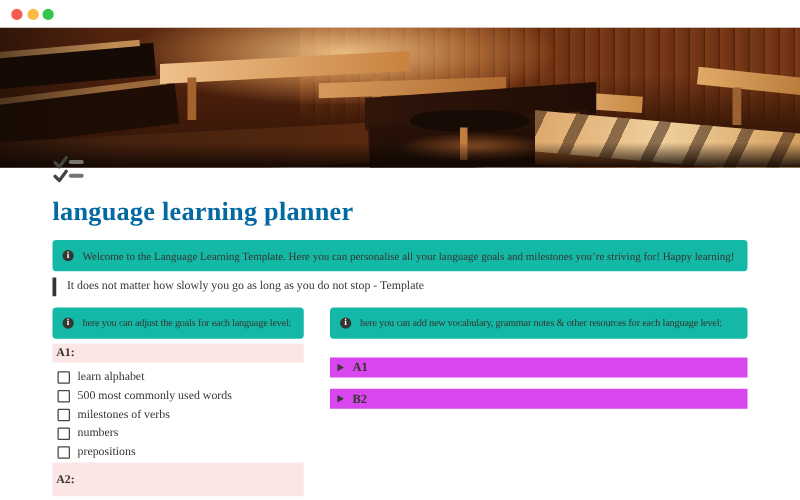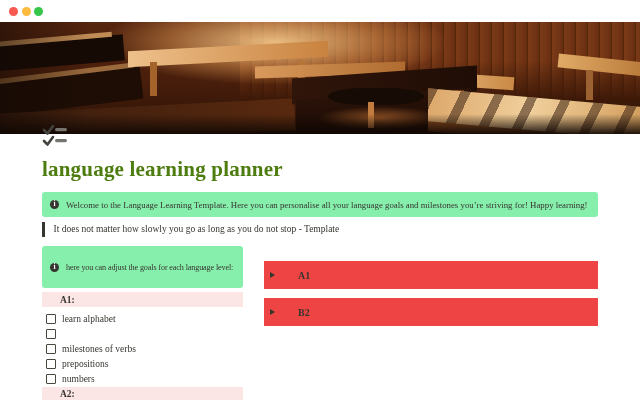--- a/index.html
+++ b/index.html
@@ -53,51 +53,51 @@
       linear-gradient(100deg,#dca76a 0%,#f0cf9c 45%,#d09a58 100%);}
   .c-desk4edge{left:428px;top:109px;width:222px;height:10px;background:#8a4c20;transform:skewY(5deg);}
   .c-vigl{left:0;top:0;width:90px;height:112px;
     background:linear-gradient(90deg,rgba(20,9,4,.55),rgba(20,9,4,0));}
   .c-vig{left:0;top:92px;width:640px;height:20px;
     background:linear-gradient(180deg,rgba(16,7,3,0),rgba(16,7,3,.92));}
 
   
   .page-icon{position:absolute;left:42px;top:124px;width:28px;height:24px;z-index:10;}
   .title{position:absolute;left:42px;top:157px;margin:0;font-size:21px;font-weight:700;
-    letter-spacing:.2px;color:#4d7c0f;}
-
-  .callout{background:#86efac;border-radius:3px;display:flex;align-items:center;
+    letter-spacing:.2px;color:#0369a1;}
+
+  .callout{background:#14b8a6;border-radius:3px;display:flex;align-items:center;
     gap:7px;padding:0 8px;box-sizing:border-box;overflow:hidden;}
   .iico{flex:none;width:9px;height:9px;border-radius:50%;background:#37352f;position:relative;}
   .iico::after{content:"i";position:absolute;left:0;top:-1px;width:9px;height:9px;color:#fff;
     font-size:7.5px;line-height:10px;text-align:center;font-weight:700;}
   .callout .txt{white-space:nowrap;overflow:hidden;}
   .welcome{position:absolute;left:42px;top:192px;width:556px;height:25px;}
   .welcome .txt{font-size:8.8px;}
 
   .quote{position:absolute;left:42px;top:221px;width:556px;height:16px;display:flex;align-items:center;}
   .qbar{width:2.5px;height:15px;background:#37352f;margin-right:9px;flex:none;}
   .qtxt{font-size:9.5px;}
 
   .col-left{position:absolute;left:42px;top:246px;width:201px;}
   .col-right{position:absolute;left:264px;top:246px;width:334px;}
-  .col-callout{height:42px;}
+  .col-callout{height:25px;}
   .col-callout .txt{font-size:8.2px;letter-spacing:-.15px;}
 
   .level-heading{background:#fbe5e5;height:15px;margin-top:4px;display:flex;align-items:center;
-    padding:0 18px;font-size:9.5px;font-weight:700;}
-  .level-heading.cut{height:14px;margin-top:3px;}
+    padding:0 3px;font-size:9.5px;font-weight:700;}
+  .level-heading.cut{height:27px;margin-top:3px;}
   .todos{margin-top:2px;}
   .todo{display:flex;align-items:flex-end;height:15px;gap:6px;padding-left:4px;}
   .cbx{flex:none;width:8px;height:8px;border:1px solid #47463f;border-radius:1px;background:#fff;}
   .todo .lbl{font-size:9.5px;}
 
   .toggles{margin-top:15px;}
-  .toggle{display:flex;align-items:center;height:28px;background:#ef4444;padding-left:6px;
-    gap:23px;margin-bottom:9px;}
+  .toggle{display:flex;align-items:center;height:16px;background:#d946ef;padding-left:6px;
+    gap:7px;margin-bottom:9px;}
   .tri{flex:none;width:0;height:0;border-left:5px solid #37352f;
     border-top:3.5px solid transparent;border-bottom:3.5px solid transparent;}
   .toggle .lbl{font-size:10px;font-weight:700;}
 </style>
 </head>
 <body>
 
 <div>
 
   <div class="topbar">
@@ -161,38 +161,43 @@
       <span class="txt">here you can adjust the goals for each language level:</span>
     </div>
     <div class="level-heading">A1:</div>
     <div class="todos">
       <div class="todo">
         <span class="cbx"></span>
         <span class="lbl">learn alphabet</span>
       </div>
       <div class="todo">
         <span class="cbx"></span>
+        <span class="lbl">500 most commonly used words</span>
       </div>
       <div class="todo">
         <span class="cbx"></span>
         <span class="lbl">milestones of verbs</span>
       </div>
       <div class="todo">
         <span class="cbx"></span>
+        <span class="lbl">numbers</span>
+      </div>
+      <div class="todo">
+        <span class="cbx"></span>
         <span class="lbl">prepositions</span>
       </div>
-      <div class="todo">
-        <span class="cbx"></span>
-        <span class="lbl">numbers</span>
-      </div>
     </div>
     <div class="level-heading cut">A2:</div>
   </div>
 
   <div class="col-right">
+    <div class="callout col-callout">
+      <span class="iico"></span>
+      <span class="txt">here you can add new vocabulary, grammar notes &amp; other resources for each language level:</span>
+    </div>
     <div class="toggles">
       <div class="toggle">
         <span class="tri"></span>
         <span class="lbl">A1</span>
       </div>
       <div class="toggle">
         <span class="tri"></span>
         <span class="lbl">B2</span>
       </div>
     </div>

